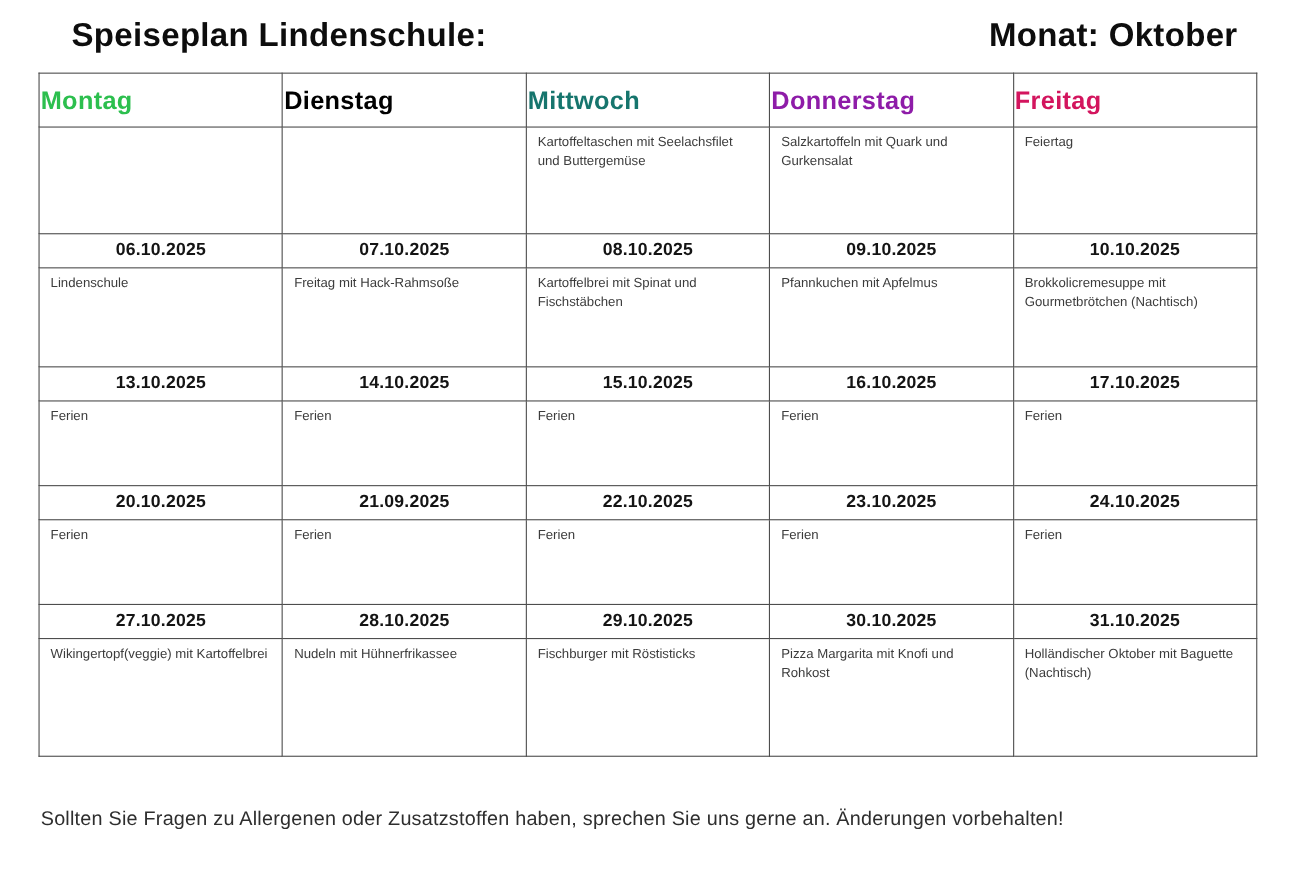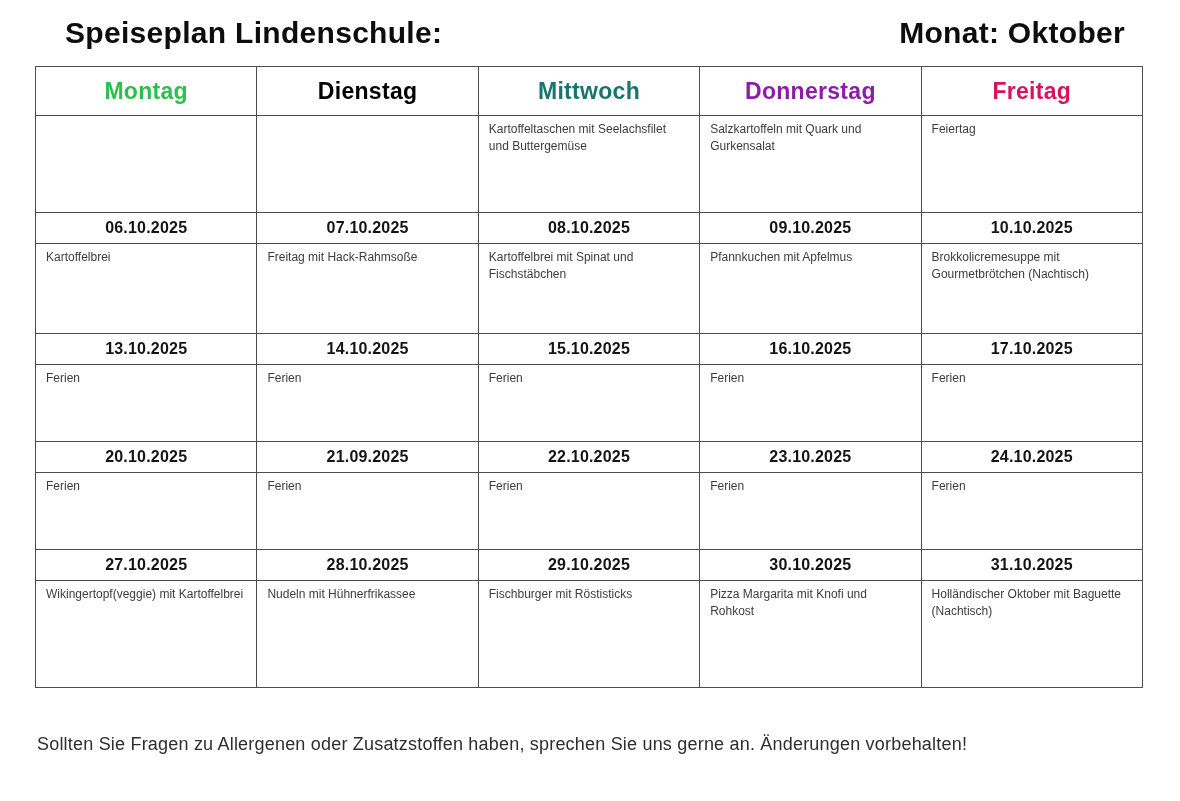--- a/index.html
+++ b/index.html
@@ -40,21 +40,21 @@
     width: 1108px;
   }
   table.plan th, table.plan td {
     border: 1px solid #4d4d4d;
     overflow: hidden;
   }
   table.plan th {
     height: 46px;
     font-size: 23px;
     font-weight: bold;
-    text-align: center;
+    text-align: left;
     letter-spacing: 0.3px;
     background: #ffffff;
   }
   tr.date-row td {
     height: 28px;
     font-size: 16px;
     font-weight: bold;
     text-align: center;
     vertical-align: middle;
     color: #141414;
@@ -112,21 +112,21 @@
       </tr>
 
       <tr class="date-row">
         <td>06.10.2025</td>
         <td>07.10.2025</td>
         <td>08.10.2025</td>
         <td>09.10.2025</td>
         <td>10.10.2025</td>
       </tr>
       <tr class="meal-row h90">
-        <td>Kartoffelbrei</td>
+        <td>Lindenschule</td>
         <td>Freitag mit Hack-Rahmsoße</td>
         <td>Kartoffelbrei mit Spinat und Fischstäbchen</td>
         <td>Pfannkuchen mit Apfelmus</td>
         <td>Brokkolicremesuppe mit Gourmetbrötchen (Nachtisch)</td>
       </tr>
 
       <tr class="date-row">
         <td>13.10.2025</td>
         <td>14.10.2025</td>
         <td>15.10.2025</td>

